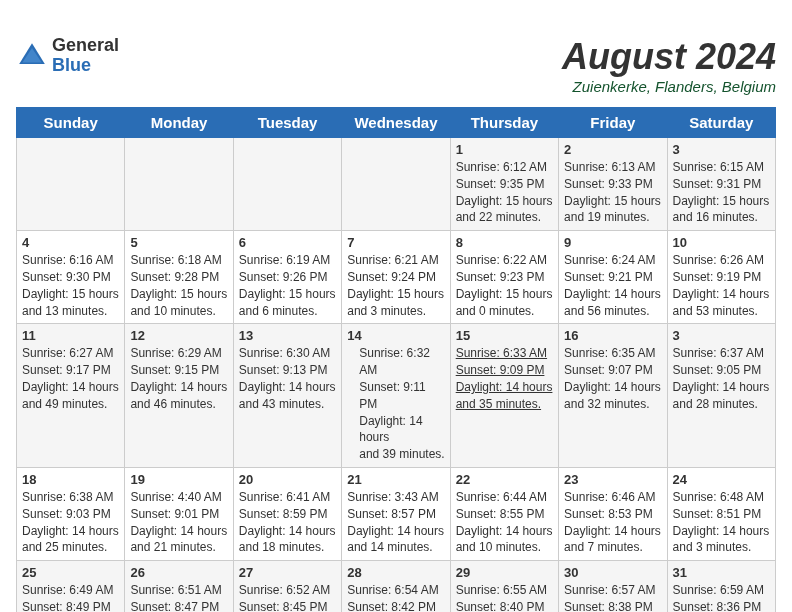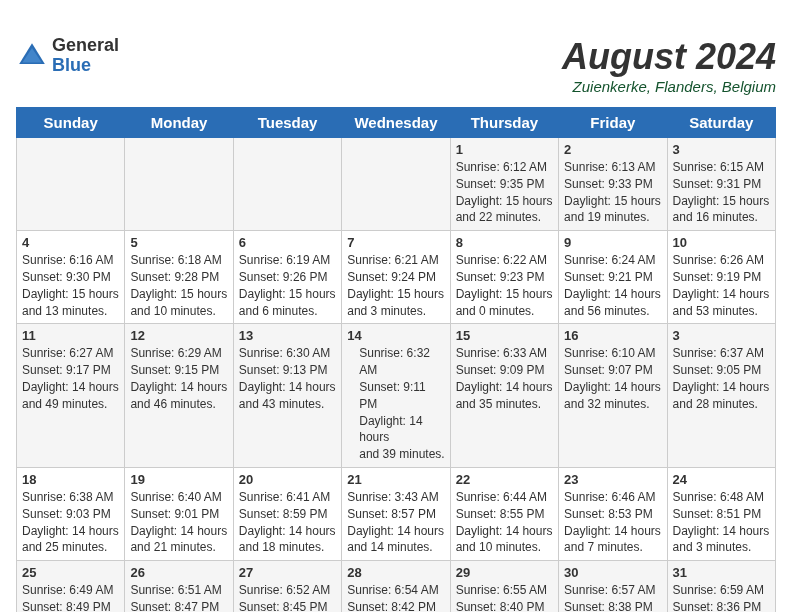--- a/index.html
+++ b/index.html
@@ -229,28 +229,28 @@
         </td>
         <td>
           <div class="day-number">14</div>
           <div class="day-info" style="white-space: pre-line; margin-left: 12px;">Sunrise: 6:32 AM
 Sunset: 9:11 PM
 Daylight: 14 hours
 and 39 minutes.</div>
         </td>
         <td>
           <div class="day-number">15</div>
-          <div class="day-info" style="white-space: pre-line;">Sunrise: 6:33 AM
+          <div class="day-info" style="white-space: pre-line; text-decoration: underline;">Sunrise: 6:33 AM
 Sunset: 9:09 PM
 Daylight: 14 hours
 and 35 minutes.</div>
         </td>
         <td>
           <div class="day-number">16</div>
-          <div class="day-info" style="white-space: pre-line;">Sunrise: 6:10 AM
+          <div class="day-info" style="white-space: pre-line;">Sunrise: 6:35 AM
 Sunset: 9:07 PM
 Daylight: 14 hours
 and 32 minutes.</div>
         </td>
         <td>
           <div class="day-number">3</div>
           <div class="day-info" style="white-space: pre-line;">Sunrise: 6:37 AM
 Sunset: 9:05 PM
 Daylight: 14 hours
 and 28 minutes.</div>
@@ -259,21 +259,21 @@
       <tr>
         <td>
           <div class="day-number">18</div>
           <div class="day-info" style="white-space: pre-line;">Sunrise: 6:38 AM
 Sunset: 9:03 PM
 Daylight: 14 hours
 and 25 minutes.</div>
         </td>
         <td>
           <div class="day-number">19</div>
-          <div class="day-info" style="white-space: pre-line;">Sunrise: 6:40 AM
+          <div class="day-info" style="white-space: pre-line;">Sunrise: 4:40 AM
 Sunset: 9:01 PM
 Daylight: 14 hours
 and 21 minutes.</div>
         </td>
         <td>
           <div class="day-number">20</div>
           <div class="day-info" style="white-space: pre-line;">Sunrise: 6:41 AM
 Sunset: 8:59 PM
 Daylight: 14 hours
 and 18 minutes.</div>

